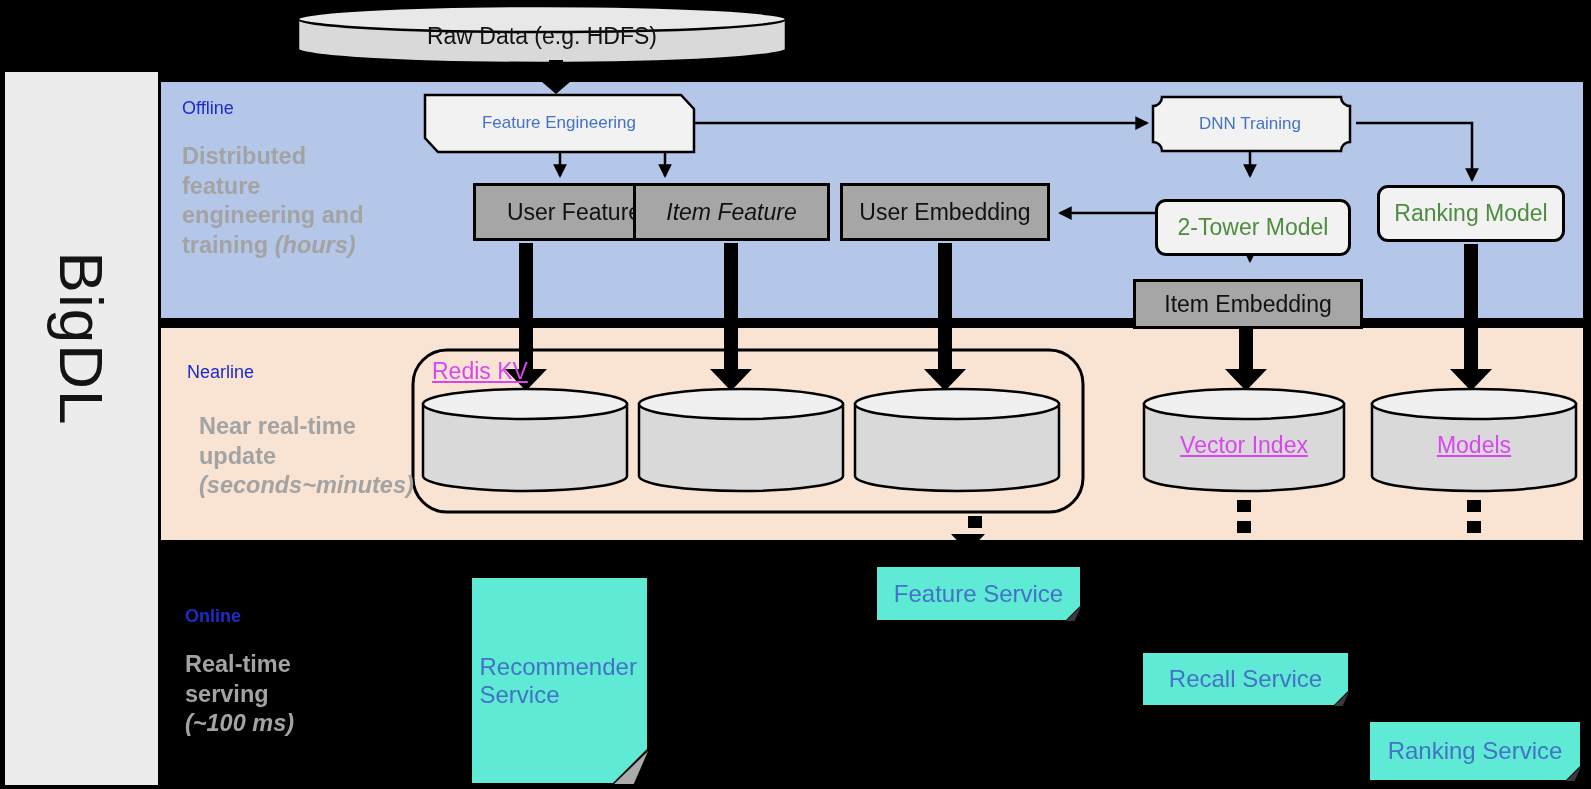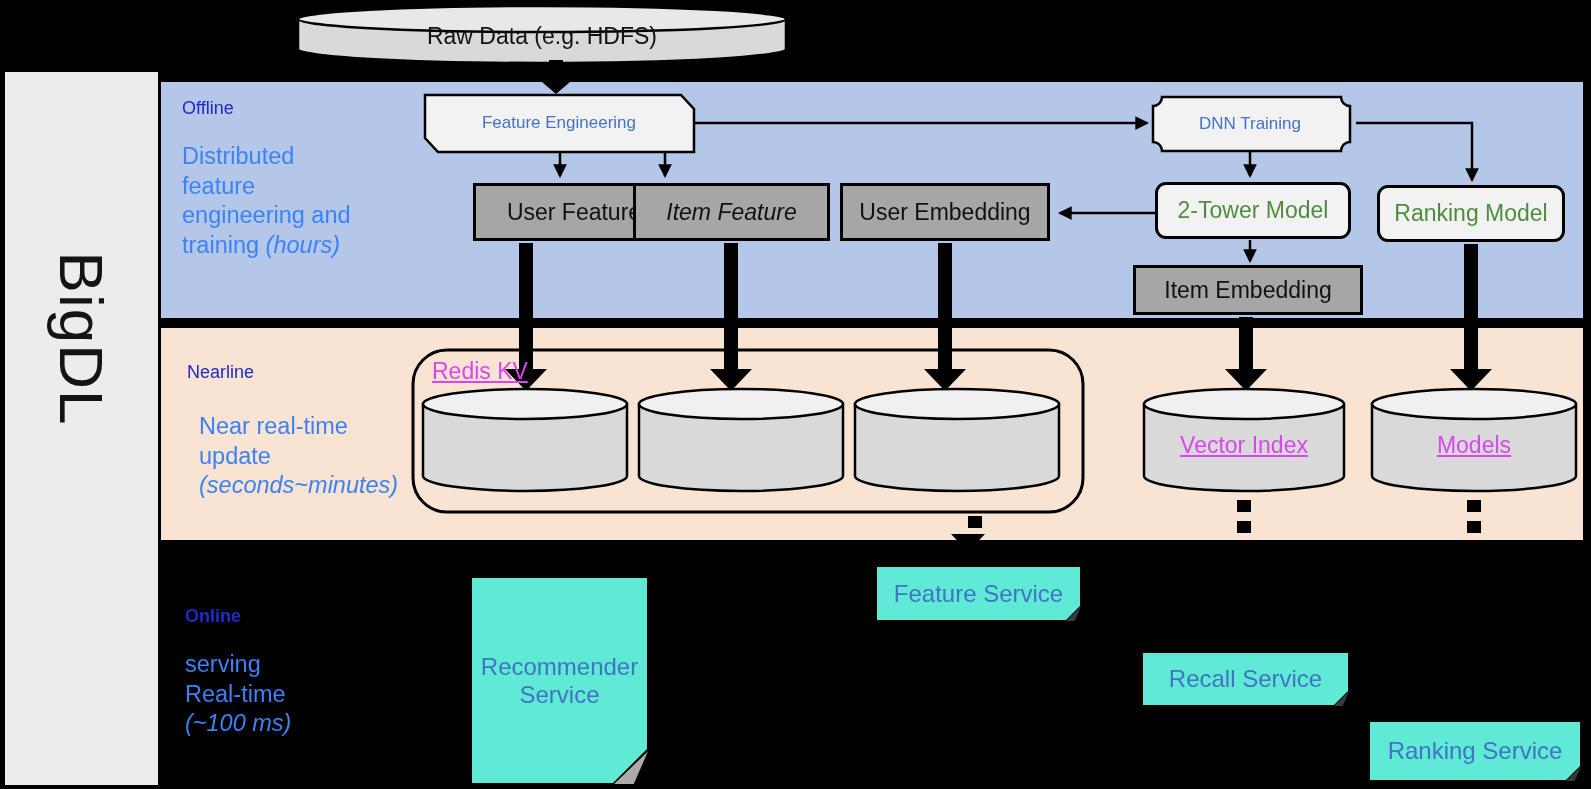--- a/index.html
+++ b/index.html
@@ -1,21 +1,21 @@
 <!DOCTYPE html>
 <html><head>
 <meta charset="utf-8">
 <style>
   html,body{margin:0;padding:0;background:#000;}
   #canvas{
     position:relative;width:1591px;height:789px;background:#000;overflow:hidden;
     font-family:"Liberation Sans",sans-serif;
   }
   .abs{position:absolute;box-sizing:border-box;}
-  .flexc{display:flex;align-items:center;justify-content:center;text-align:center;}
+  .flexc{display:flex;align-items:center;justify-content:center;text-align:left;}
   
   .band-offline{left:161px;top:82px;width:1422px;height:236px;background:#B4C7E8;}
   .band-nearline{left:161px;top:328px;width:1422px;height:212px;background:#F9E3D2;}
   
   .sidebar{left:5px;top:72px;width:153px;height:713px;background:#ECECEC;}
   .brand{
     width:100%;height:100%;display:flex;align-items:center;justify-content:center;
     font-size:62px;color:#141414;letter-spacing:1px;
   }
   .brand span{display:block;transform:rotate(90deg) translateX(-90px);white-space:nowrap;}
@@ -23,21 +23,21 @@
   #shapes{left:0;top:0;width:1591px;height:789px;z-index:2;}
   
   .node{border:3px solid #000;font-size:23px;color:#111;z-index:3;}
   .gray-node{background:#A6A6A6;}
   .round-node{background:#F2F2F2;border-radius:11px;color:#4E8C3F;}
   .shape-label{z-index:4;color:#4472C4;font-size:17px;}
   .cyl-label{z-index:4;color:#d946ef;font-size:23px;text-decoration:underline;}
   .raw-label{z-index:4;color:#111;font-size:23px;}
   
   .sec-title{font-size:18px;font-weight:500;color:#1F2BC8;z-index:4;}
-  .sec-desc{font-size:23.5px;line-height:29.5px;color:#3b82f6;z-index:4;}
+  .sec-desc{font-size:23.5px;line-height:29.5px;color:#a3a3a3;z-index:4;font-weight:bold;}
   .em{font-style:italic;}
   
   .service{background:#5eead4;color:#4472C4;z-index:3;font-size:24px;}
   .cut{position:absolute;right:-1px;bottom:-1px;background:#000;
        clip-path:polygon(100% 0,0 100%,100% 100%);}
   .fold{position:absolute;right:-1px;bottom:-1px;background:#ABABAB;
        clip-path:polygon(100% 4%,0 100%,58% 100%);}
   .cut.small{width:16px;height:16px;}
   .fold.small{background:#3A3A3A;width:15px;height:15px;}
   .cut.big{width:36px;height:36px;}
@@ -166,44 +166,44 @@
 
   <div class="abs flexc node gray-node" style="left:425px;top:183px;width:202px;height:58px;margin-left:48px;">
     <span>User Feature</span>
   </div>
   <div class="abs flexc node gray-node" style="left:633px;top:183px;width:197px;height:58px;font-style:italic;">
     <span>Item Feature</span>
   </div>
   <div class="abs flexc node gray-node" style="left:840px;top:183px;width:210px;height:58px;">
     <span>User Embedding</span>
   </div>
-  <div class="abs flexc node round-node" style="left:1155px;top:182px;width:196px;height:57px;">
+  <div class="abs flexc node round-node" style="left:1155px;top:199px;width:196px;height:57px;">
     <span>2-Tower Model</span>
   </div>
   <div class="abs flexc node round-node" style="left:1377px;top:185px;width:188px;height:57px;">
     <span>Ranking Model</span>
   </div>
-  <div class="abs flexc node gray-node" style="left:1133px;top:265px;width:230px;height:50px;">
+  <div class="abs flexc node gray-node" style="left:1133px;top:279px;width:230px;height:50px;">
     <span>Item Embedding</span>
   </div>
 
   <div class="abs sec-title" style="left:187px;top:362px;">Nearline</div>
   <div class="abs sec-desc" style="left:187px;top:412px;width:260px;margin-left:12px;">
     <div>Near real-time</div>
     <div>update</div>
     <div class="em">(seconds~minutes)</div>
   </div>
   <div class="abs cyl-label" style="left:432px;top:358px;">Redis KV</div>
   <div class="abs flexc cyl-label" style="left:1144px;top:430px;width:200px;height:30px;">Vector Index</div>
   <div class="abs flexc cyl-label" style="left:1374px;top:430px;width:200px;height:30px;">Models</div>
 
   <div class="abs sec-title" style="left:185px;top:606px;font-weight:700;">Online</div>
   <div class="abs sec-desc" style="left:185px;top:650px;width:260px;">
+    <div>Real-time</div>
     <div>serving</div>
-    <div>Real-time</div>
     <div class="em">(~100 ms)</div>
   </div>
 
   <div class="abs flexc service" style="left:472px;top:578px;width:175px;height:205px;">
     <span style="width:160px;">Recommender Service</span>
     <span class="cut big"></span>
     <span class="fold big"></span>
   </div>
   <div class="abs flexc service" style="left:877px;top:567px;width:203px;height:53px;">
     <span>Feature Service</span>

